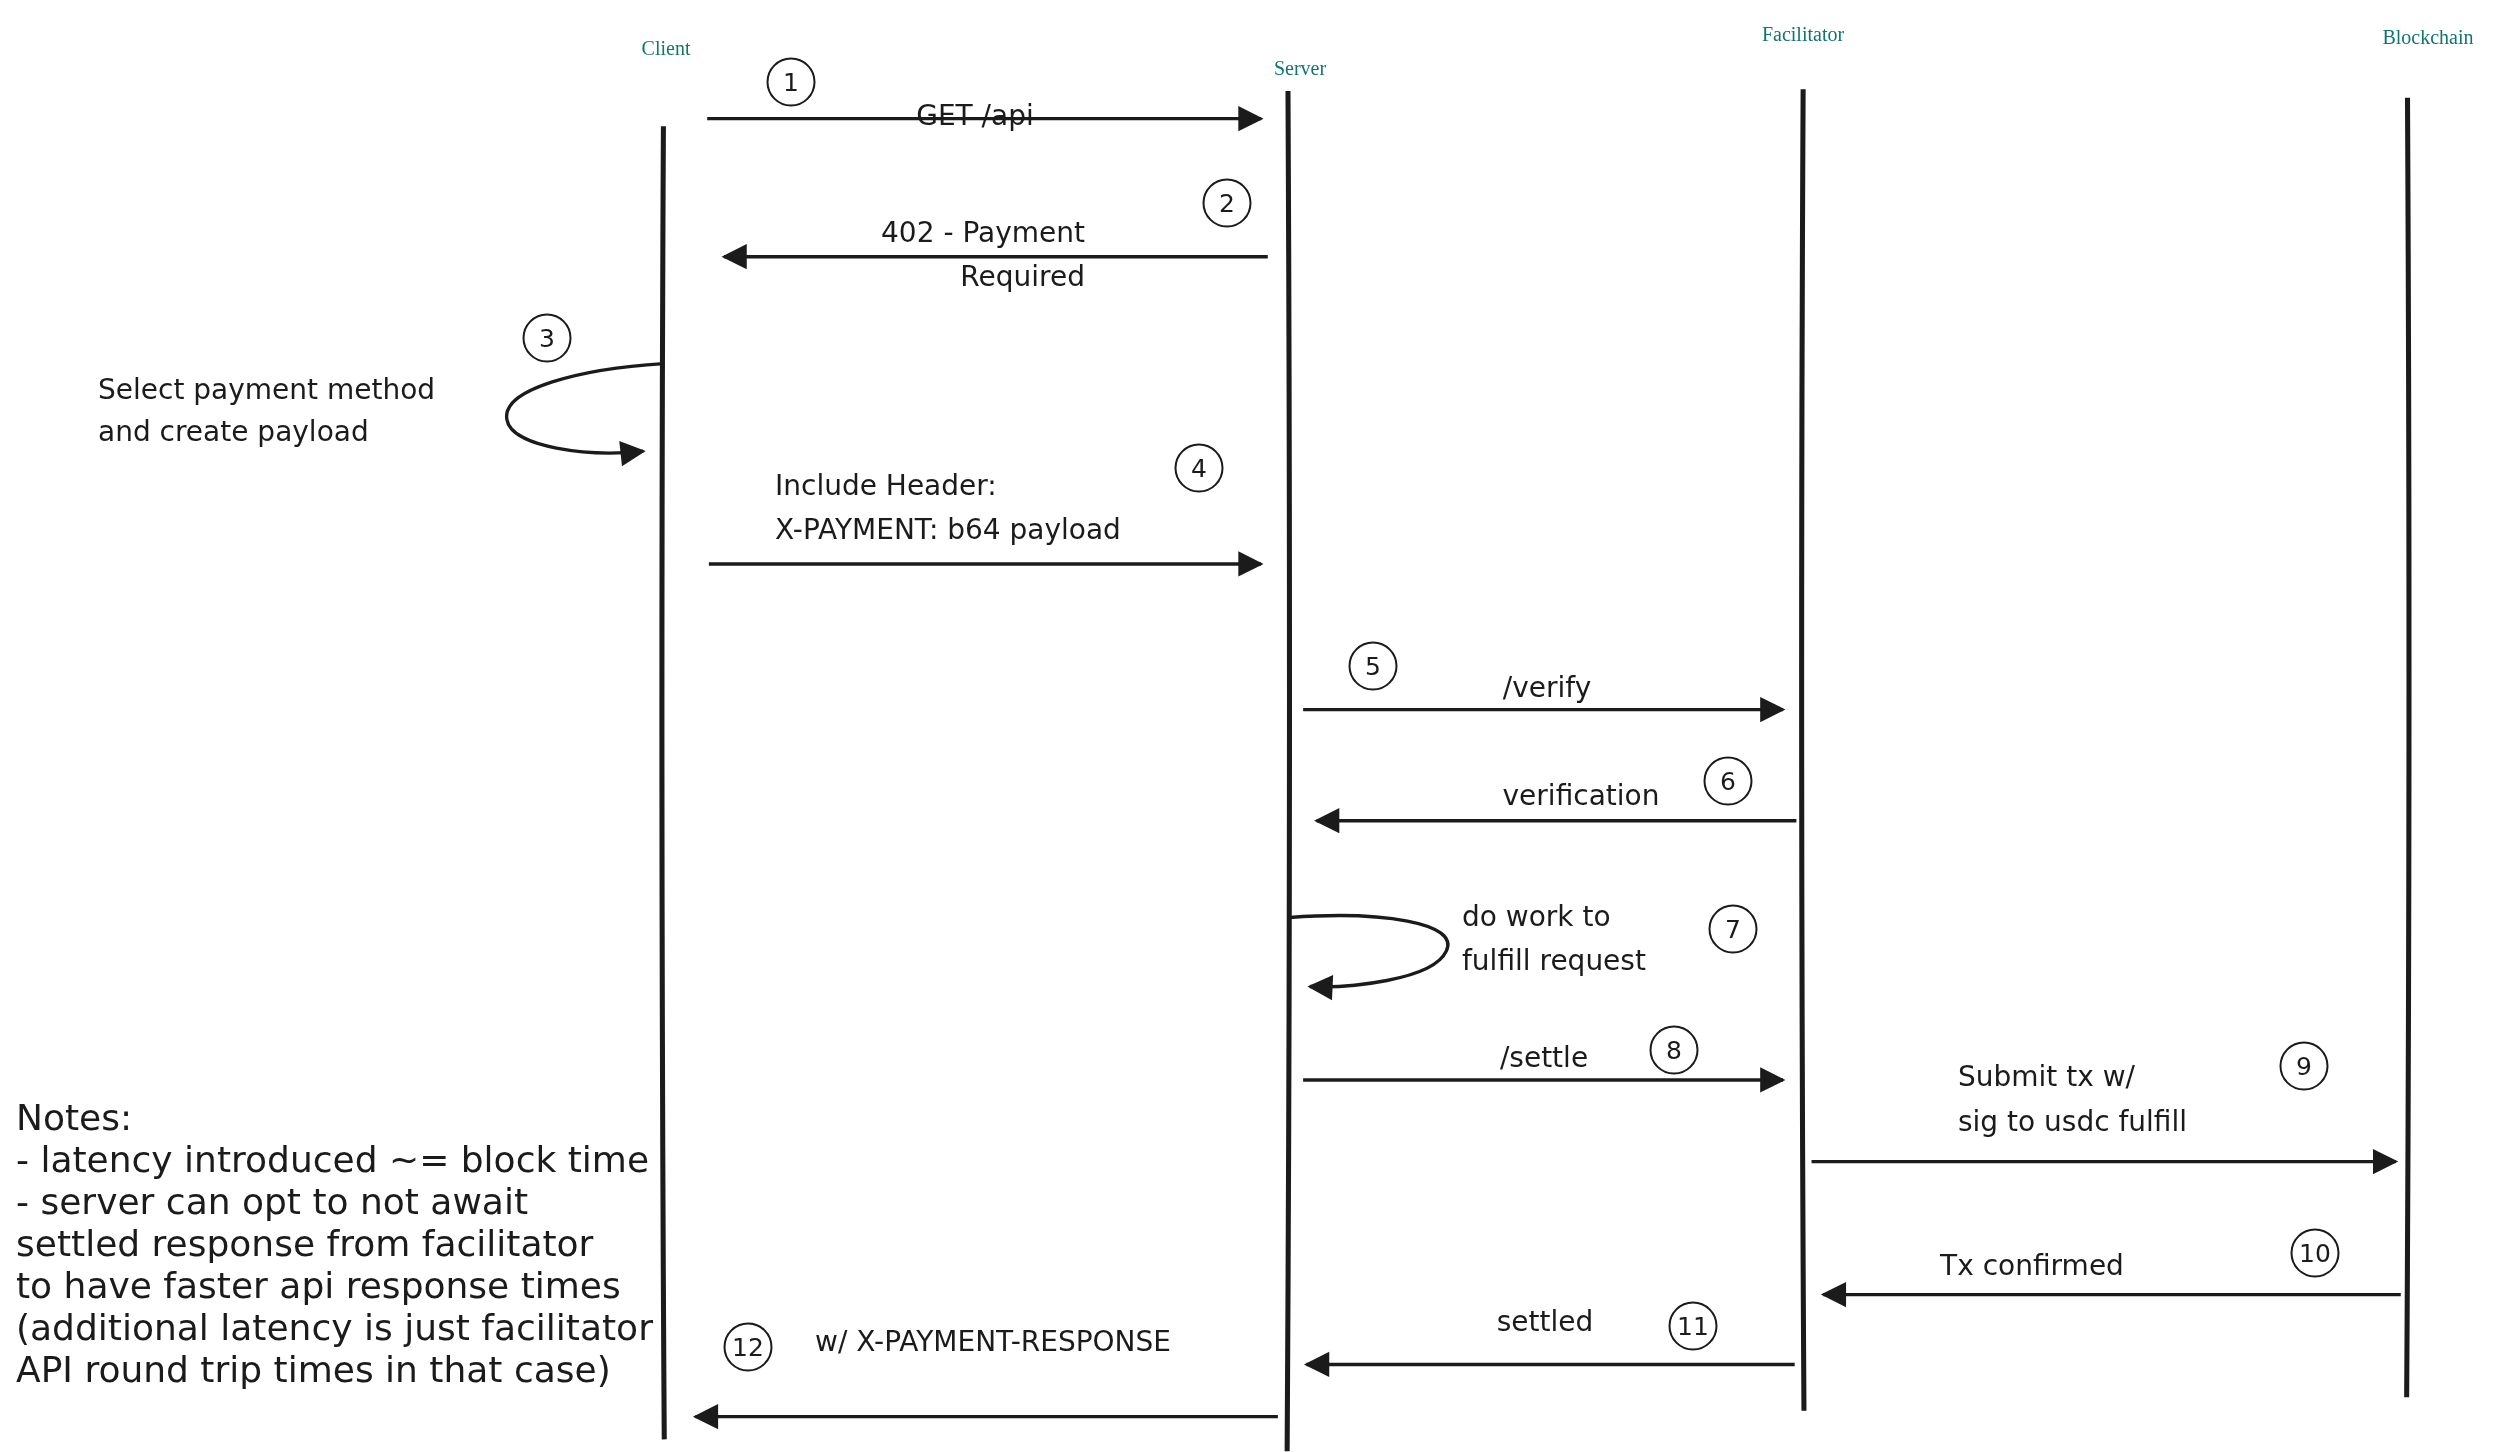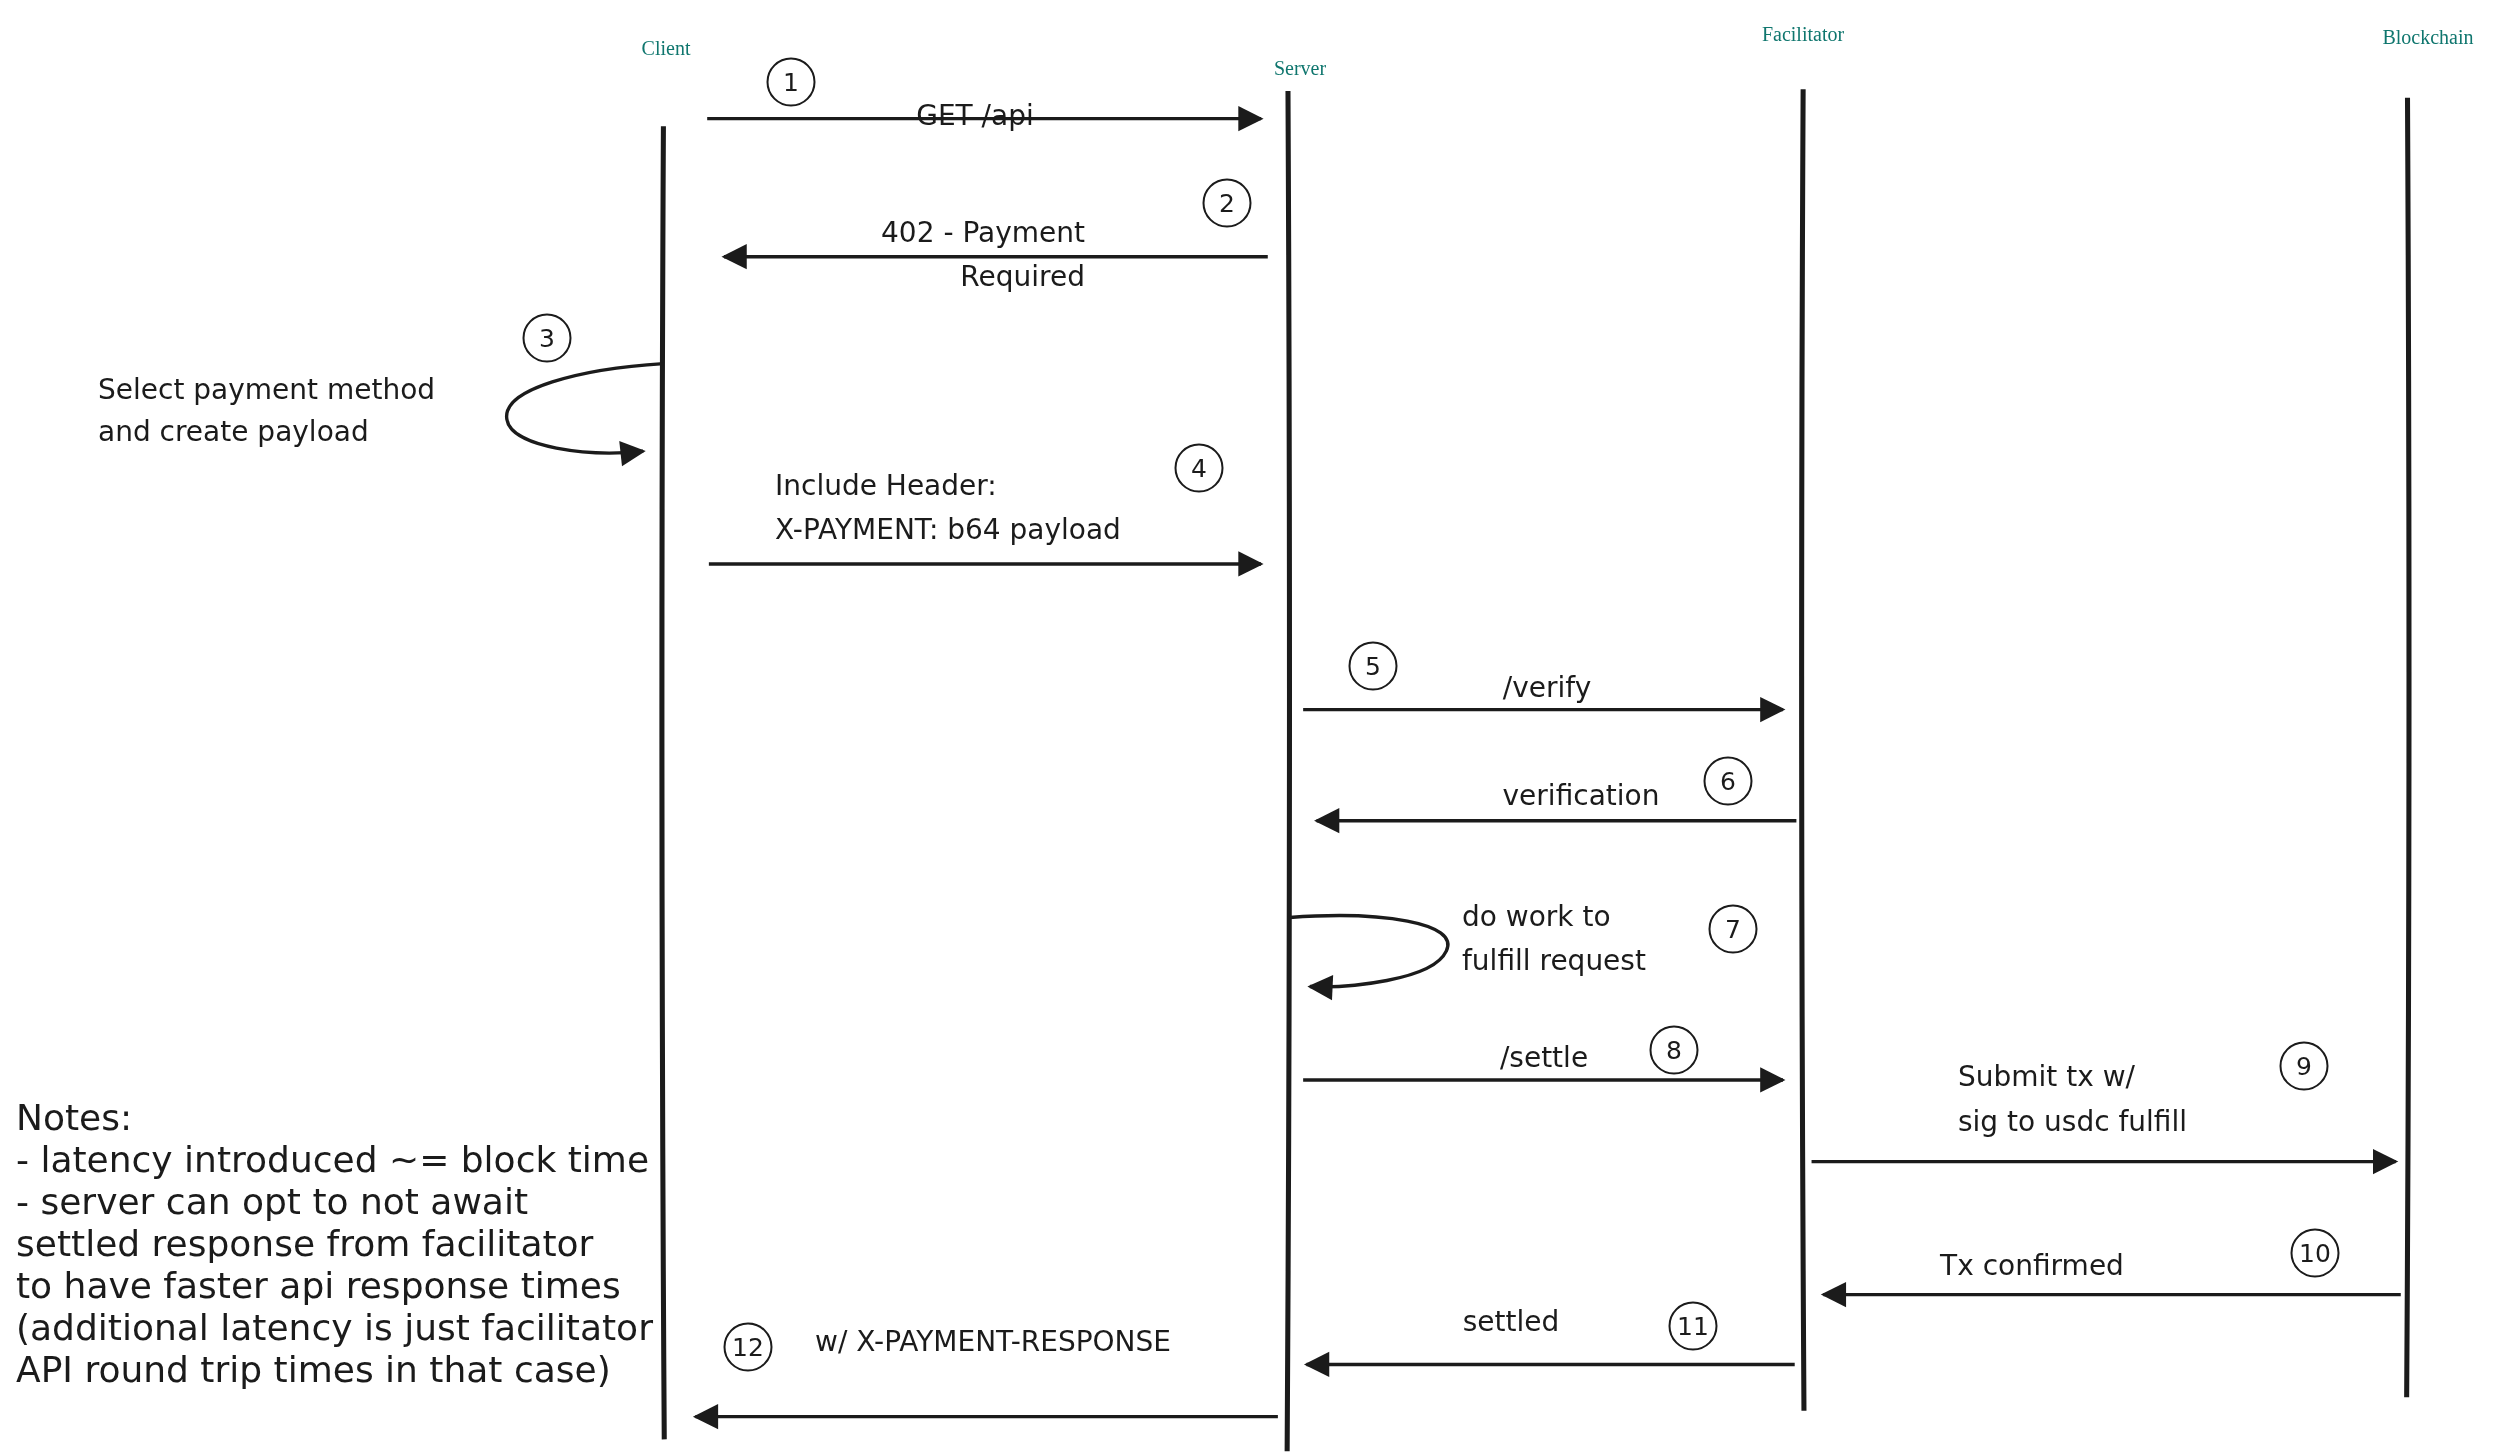--- a/index.html
+++ b/index.html
@@ -121,21 +121,21 @@
 
   <div class="lbl center" style="left:1544px; top:1058px">/settle</div>
 
   <div class="lbl" style="left:1958px; top:1054px; line-height:45px">
     <div>Submit tx w/</div>
     <div>sig to usdc fulfill</div>
   </div>
 
   <div class="lbl center" style="left:2032px; top:1266px">Tx confirmed</div>
 
-  <div class="lbl center" style="left:1511px; top:1322px">settled</div>
+  <div class="lbl center" style="left:1545px; top:1322px">settled</div>
 
   <div class="lbl" style="left:815px; top:1320px">
     <div>w/ X-PAYMENT-RESPONSE</div>
   </div>
 
   <div class="badge" style="left:791px;  top:82px">1</div>
   <div class="badge" style="left:1227px; top:203px">2</div>
   <div class="badge" style="left:547px;  top:338px">3</div>
   <div class="badge" style="left:1199px; top:468px">4</div>
   <div class="badge" style="left:1373px; top:666px">5</div>

